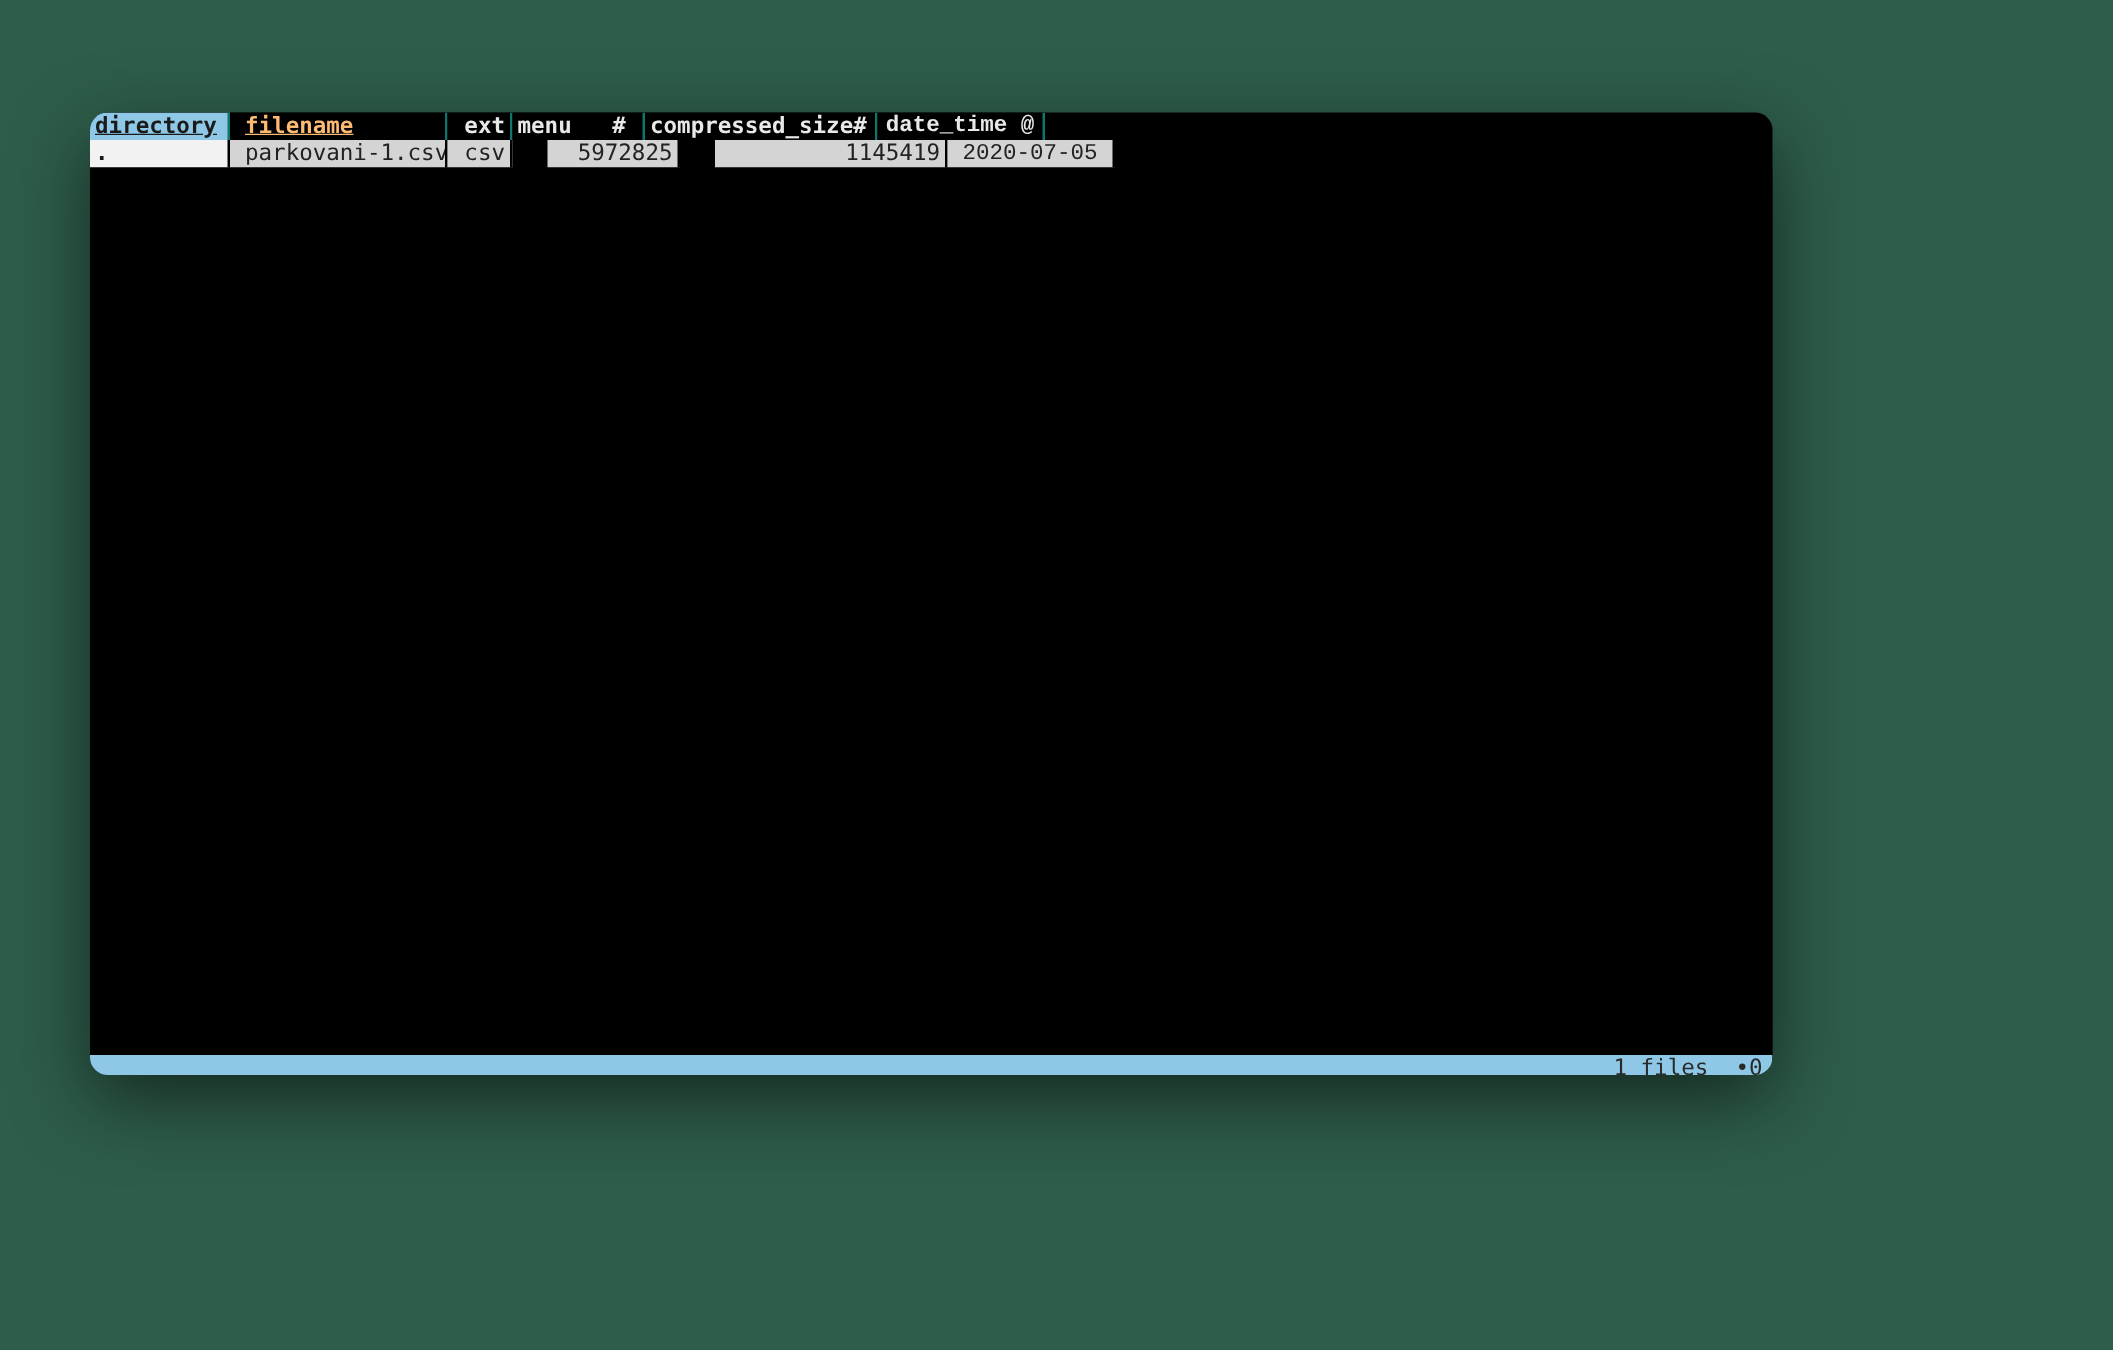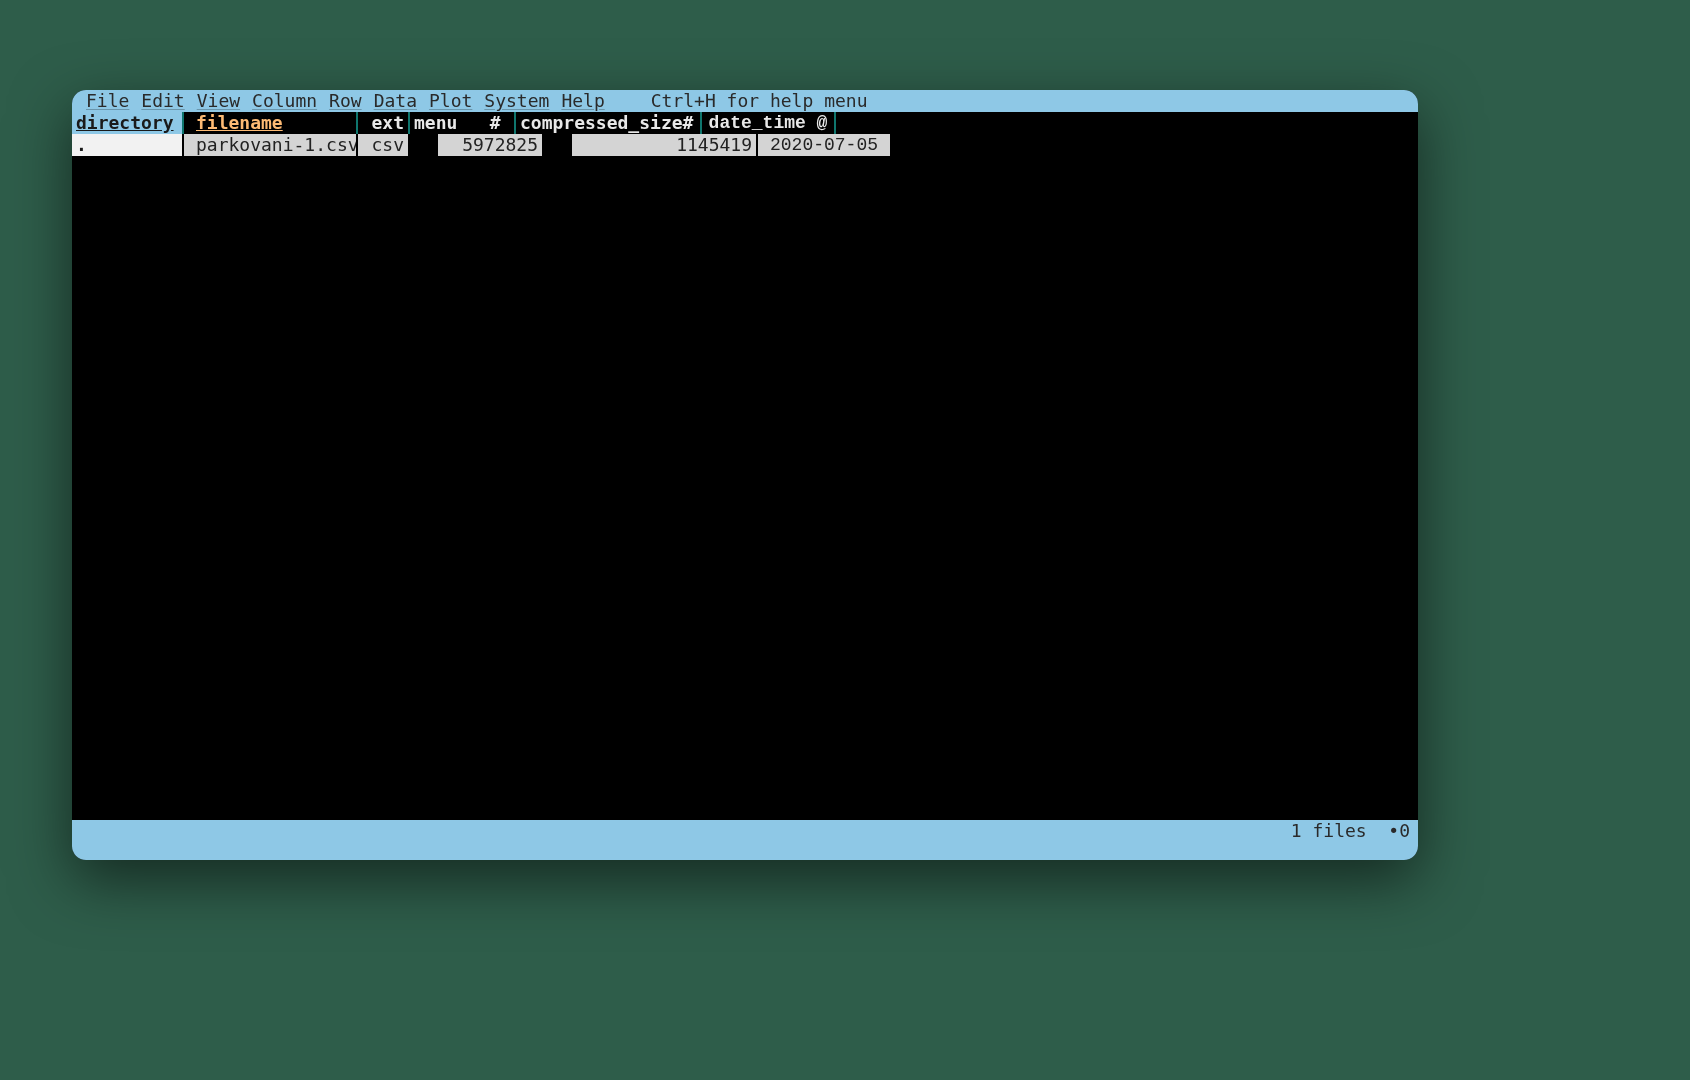--- a/index.html
+++ b/index.html
@@ -82,21 +82,21 @@
     border-right: 2px solid #000;
   }
   .cell.key {
     background: #f2f2f2;
     color: #1a1a1a;
     font-weight: bold;
   }
   .cell.num { text-align: right; margin-left: 28px; }
   .body-fill { flex: 1; background: #000; }
   .statusbar {
-    height: 40px;
+    height: 16px;
     line-height: 22px;
     background: #8ec8e6;
     color: #2a2a2a;
     display: flex;
     white-space: pre;
     font-weight: 500;
     padding-left: 2px;
   }
   .status-left { flex: 0 0 auto; }
   .status-mid { flex: 0 0 auto; padding-left: 2px; }
@@ -108,32 +108,20 @@
   .col-ext       { width: 52px; text-align: right; }
   .col-size      { width: 106px; }
   .col-csize     { width: 186px; }
   .col-date      { width: 134px; text-align: center; font-family: Liberation Mono, monospace; }
 </style>
 </head>
 <body>
 
 <div class="window">
 
-  <div class="menubar">
-    <span class="menu-item">File</span>
-    <span class="menu-item">Edit</span>
-    <span class="menu-item">View</span>
-    <span class="menu-item">Column</span>
-    <span class="menu-item">Row</span>
-    <span class="menu-item">Data</span>
-    <span class="menu-item">Plot</span>
-    <span class="menu-item">System</span>
-    <span class="menu-item">Help</span>
-    <span class="menu-help-hint">Ctrl+H for help menu</span>
-  </div>
 
   <div class="header-row">
     <div class="hdr-cell key col-directory">directory</div>
     <div class="hdr-cell selected col-filename">filename</div>
     <div class="hdr-cell col-ext">ext</div>
     <div class="hdr-cell col-size">menu   #</div>
     <div class="hdr-cell col-csize">compressed_size#</div>
     <div class="hdr-cell col-date">date_time @</div>
   </div>
 

